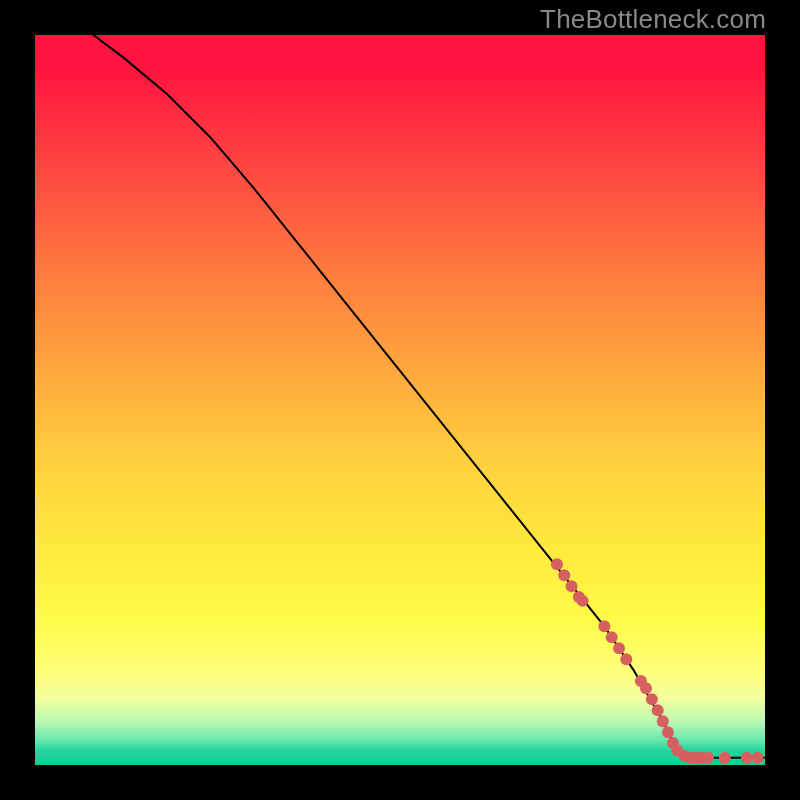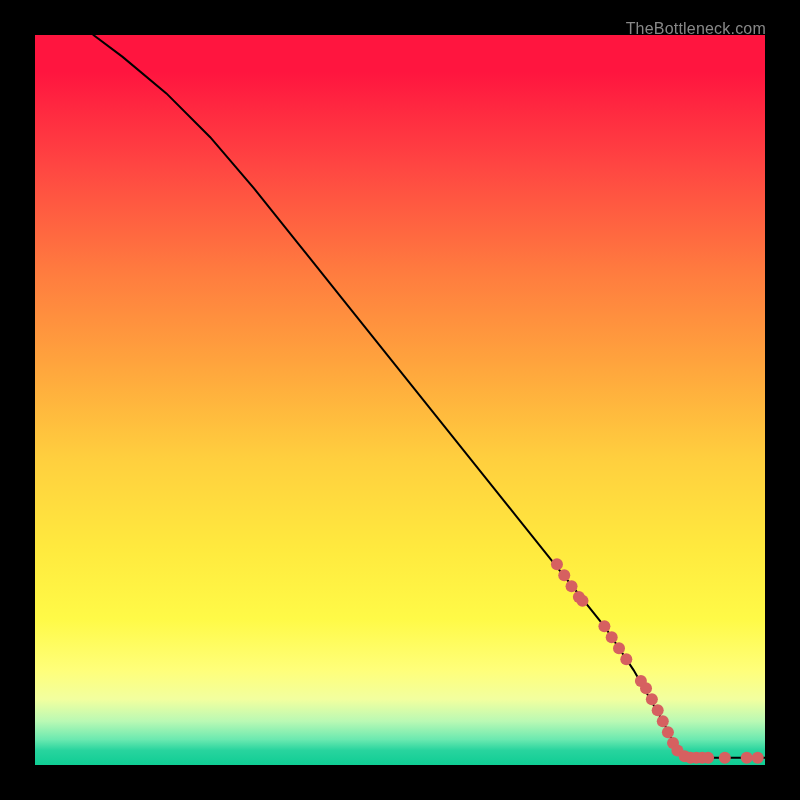--- a/index.html
+++ b/index.html
@@ -12,21 +12,21 @@
     #ffa43d 45%,
     #ffcf3e 58%,
     #ffe93e 70%,
     #fffa47 80%,
     #ffff7a 87%,
     #f2ff9f 91%,
     #baf9b4 94%,
     #6be9b0 96.5%,
     #28d49e 98%,
     #0fcd94 100%)}
-  .watermark{position:absolute;right:34px;top:20px;color:#888;font-size:16px;letter-spacing:.2px}
+  .watermark{position:absolute;right:34px;top:4px;color:#888;font-size:26px;letter-spacing:.2px}
   svg.overlay{position:absolute;left:35px;top:35px;width:730px;height:730px;overflow:visible}
 </style>
 </head>
 <body>
 <div class="frame">
   <div class="plot"></div>
   <div class="watermark">TheBottleneck.com</div>
   <svg class="overlay" viewBox="0 0 730 730">
     <g id="curve-layer">
         <path d="M 58.4 0 L 87.6 21.899999999999977 L 131.4 58.39999999999998 L 175.2 102.20000000000005 L 219 153.29999999999995 L 262.8 208.05000000000007 L 306.59999999999997 262.8 L 350.4 317.55 L 394.20000000000005 372.3 L 438 427.05 L 481.8 481.79999999999995 L 525.6 536.55 L 569.4 591.3 L 598.5999999999999 635.1 L 627.8 686.2 L 642.4 715.4 L 649.7 722.7 L 657 722.7 L 686.1999999999999 722.7 L 730 722.7" fill="none" stroke="#000000" stroke-width="2" stroke-linecap="round"></path>

